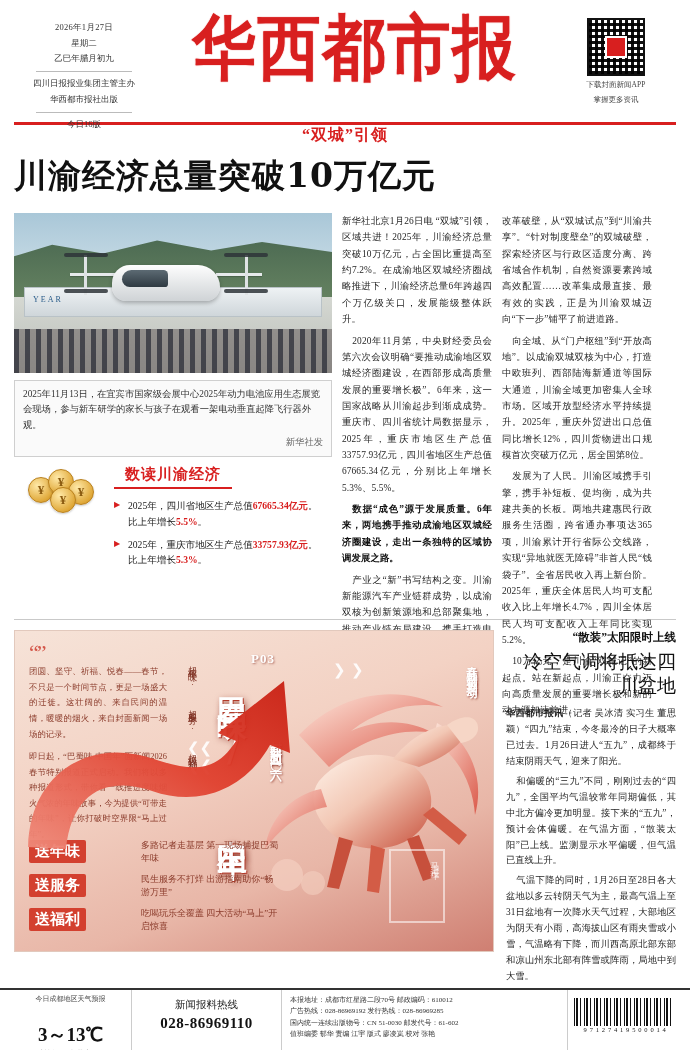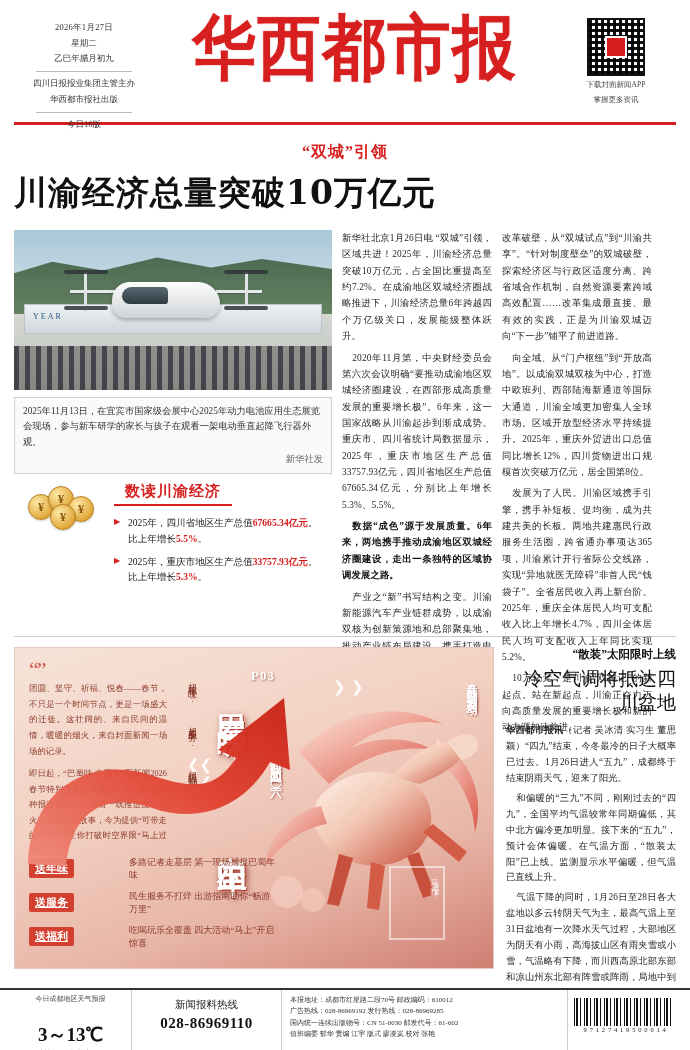--- a/index.html
+++ b/index.html
@@ -56,21 +56,21 @@
     width: 18px; height: 18px; transform: translate(-50%,-50%);
     background: #d81f1f; border: 2px solid #fff;
   }
   .mh-right .cap { font-size: 7.5px; line-height: 1.6; color: #444; margin-top: 3px; }
 
   .rule-red { height: 3px; background: #d81f1f; margin: 4px 0 0; }
 
   
   .kicker {
     text-align: center; font-size: 16px; color: #d81f1f;
-    font-weight: 700; margin-top: 17px; letter-spacing: 1px;
+    font-weight: 700; margin-top: 0; letter-spacing: 1px;
   }
   .headline {
     font-size: 33px; font-weight: 700;
     letter-spacing: 1px; margin-top: 8px; color: #111;
     font-family: "DejaVu Serif", serif;
   }
 
   
   .main-grid {
     display: flex; margin-top: 14px; gap: 10px;
@@ -219,22 +219,22 @@
     font-size: 8.4px; line-height: 1.85; color: #8a3a2a; text-align: justify;
   }
   .quote-mark {
     font-size: 22px; color: #d4574a; line-height: .7; margin-bottom: 4px;
     letter-spacing: -2px;
   }
   .ad-left p { margin-bottom: 7px; }
   .ad-tags { position: absolute; left: 14px; bottom: 10px; width: 250px; }
   .ad-tag { display: flex; align-items: center; margin-bottom: 8px; }
   .ad-tag .tg {
-    background: #d3402f; color: #fff; font-size: 11px; font-weight: 700;
-    padding: 2px 6px; border-radius: 2px; margin-right: 7px; white-space: nowrap; text-decoration: underline;
+    background: #d3402f; color: #fff; font-size: 15px; font-weight: 700;
+    padding: 2px 6px; border-radius: 2px; margin-right: 7px; white-space: nowrap;
   }
   .ad-tag .tx { font-size: 9px; color: #8a3a2a; line-height: 1.45; padding-left: 48px; }
   .ad-horse {
     position: absolute; right: -4px; top: 18px; width: 250px; height: 250px;
   }
   .ad-vert {
     position: absolute; left: 168px; top: 28px; height: 260px;
     writing-mode: vertical-rl; text-orientation: upright;
     font-size: 9.2px; line-height: 1.9; color: #7d2e20; letter-spacing: 2px;
   }

